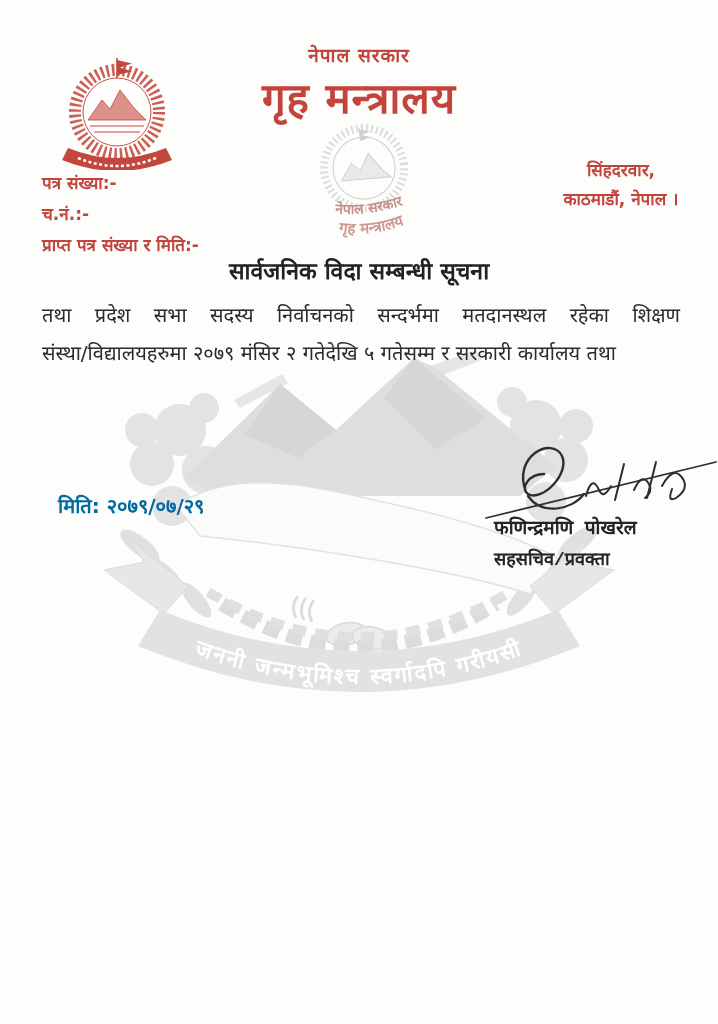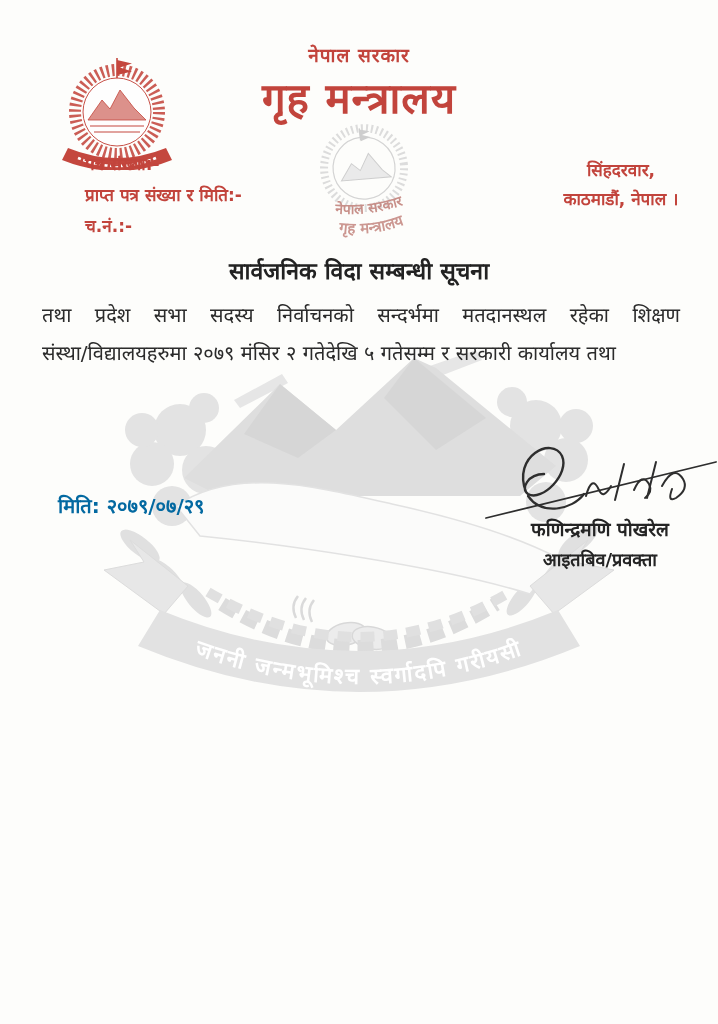--- a/index.html
+++ b/index.html
@@ -21,21 +21,21 @@
     text-align: center; font-size: 19px; font-weight: 600;
     color: #c2443c; letter-spacing: 1px; z-index: 2;
   }
   .ministry-title {
     left: 0; top: 68px; width: 100%;
     text-align: center; font-size: 42px; font-weight: 700;
     color: #c2443c; letter-spacing: 1px; z-index: 2;
   }
   .emblem { left: 56px; top: 52px; width: 122px; height: 118px; z-index: 2; }
   .stamp  { left: 296px; top: 120px; width: 140px; height: 128px; z-index: 1; opacity: 0.95; }
-  .ref-fields { left: 42px; top: 149px; z-index: 2; margin-left: 43px; }
+  .ref-fields { left: 42px; top: 168px; z-index: 2; }
   .ref-field {
     font-size: 17px; font-weight: 600; color: #c2443c;
     line-height: 31px; white-space: nowrap;
   }
   .address {
     left: 538px; top: 156px; width: 166px;
     text-align: center; font-size: 17px; font-weight: 600;
     color: #c2443c; line-height: 29px; z-index: 2;
   }
   
@@ -50,21 +50,21 @@
     text-align: justify; text-align-last: justify; white-space: normal;
   }
   .body-line:last-child { text-align-last: left; }
   
   .date-line {
     left: 58px; top: 492px; font-size: 20px; font-weight: 600;
     color: #0369a1; z-index: 2;
   }
   .signature { left: 484px; top: 434px; width: 234px; height: 90px; z-index: 3; }
   .signatory {
-    left: 494px; top: 514px; width: 212px; text-align: center; z-index: 2;
+    left: 494px; top: 514px; width: 212px; z-index: 2; font-family: Liberation Mono, monospace;
   }
   .signatory-name { font-size: 19px; font-weight: 700; color: #242424; line-height: 30px; }
   .signatory-designation { font-size: 18px; font-weight: 600; color: #242424; line-height: 32px; }
   svg { display: block; width: 100%; height: 100%; }
 </style>
 </head>
 <body>
 
 <div class="page">
 
@@ -167,22 +167,22 @@
         </text>
         <text font-size="15" font-weight="700" fill="#c07f78" opacity="0.85">
           <textPath href="#stamp-arc-2" startOffset="50%" text-anchor="middle">गृह मन्त्रालय</textPath>
         </text>
       </g>
     </svg>
   </div>
 
   <div class="layer ref-fields">
     <div class="ref-field">पत्र संख्या:-</div>
+    <div class="ref-field">च.नं.:-</div>
     <div class="ref-field">प्राप्त पत्र संख्या र मिति:-</div>
-    <div class="ref-field">च.नं.:-</div>
   </div>
 
   <div class="layer address">
     <div>सिंहदरवार,</div>
     <div>काठमाडौं, नेपाल ।</div>
   </div>
 
   <div class="layer notice-title">सार्वजनिक विदा सम्बन्धी सूचना</div>
 
   <div class="layer body-text">
@@ -202,16 +202,16 @@
         <path d="M140,30 L131,66" stroke-width="2"></path>
         <path d="M150,56 q8,-18 15,-6 q4,8 -4,14" stroke-width="2"></path>
         <path d="M172,28 L163,64" stroke-width="2"></path>
         <path d="M178,52 q12,-22 21,-7 q6,10 -7,19 q-9,5 -4,-9" stroke-width="2"></path>
       </g>
     </svg>
   </div>
 
   <div class="layer signatory">
     <div class="signatory-name">फणिन्द्रमणि पोखरेल</div>
-    <div class="signatory-designation">आइतबिव/प्रवक्ता</div>
+    <div class="signatory-designation">सहसचिव/प्रवक्ता</div>
   </div>
 
 </div>
 
 </body></html>

